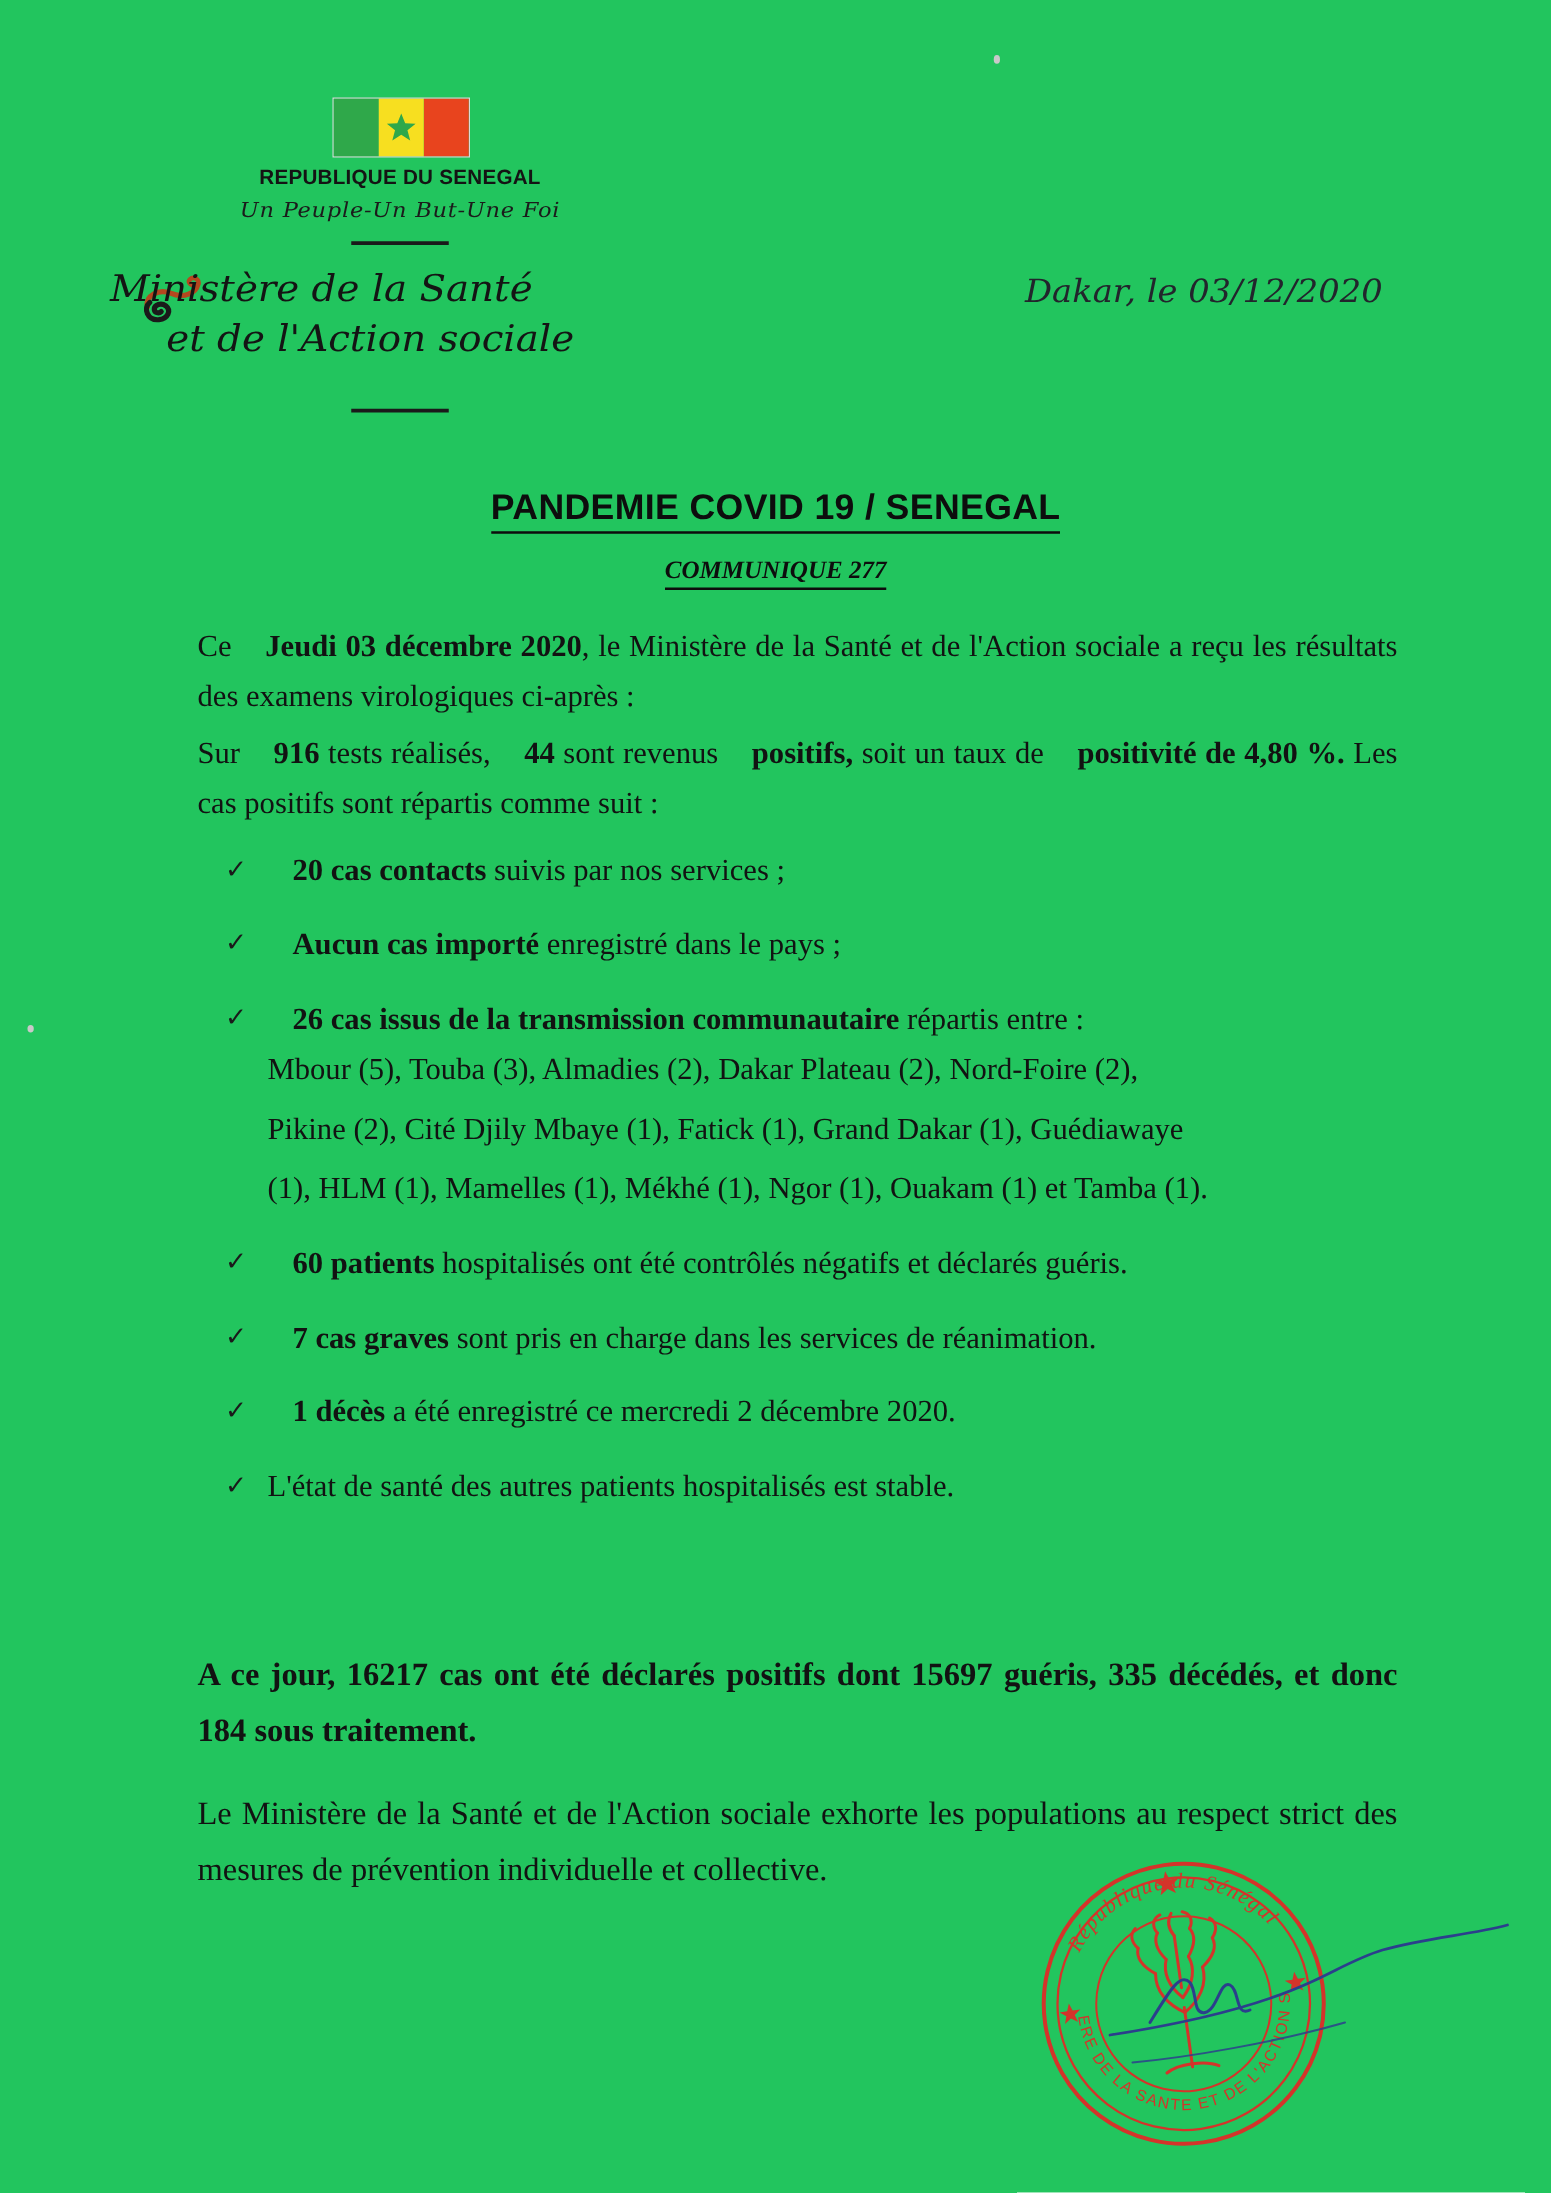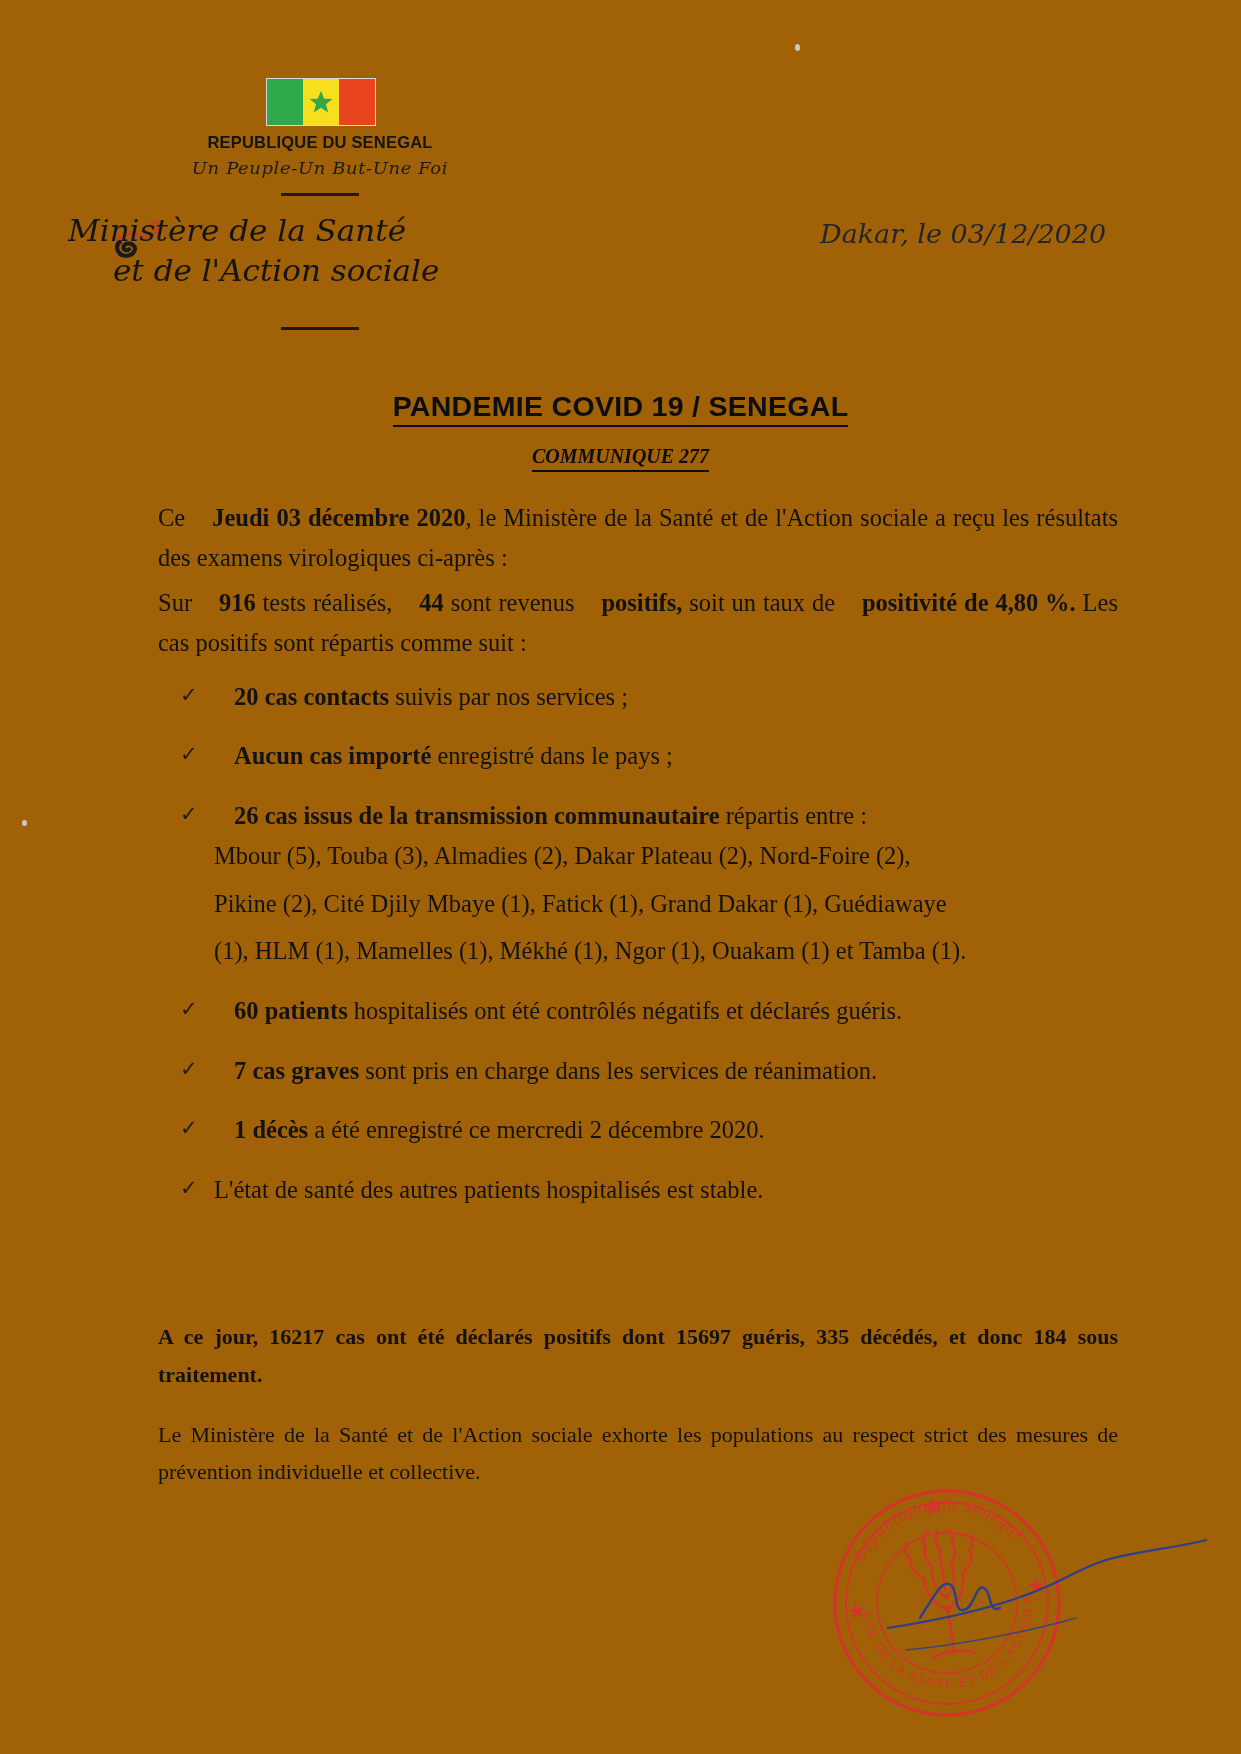--- a/index.html
+++ b/index.html
@@ -12,21 +12,21 @@
     height: 1754px;
     position: relative;
     font-family: "Liberation Serif", serif;
     color: #000000;
     overflow: hidden;
   }
 
   .page {
     position: absolute;
     inset: 0;
-    background: #a16207;
+    background: #22c55e;
   }
 
   
   .letterhead {
     position: absolute;
     left: 0;
     top: 78px;
     width: 640px;
   }
   .flag-wrap {
@@ -78,21 +78,21 @@
   .rule-short {
     width: 78px;
     height: 2.5px;
     background: #1a1a1a;
     margin: 14px auto 0 auto;
   }
   .rule-short.second { margin-top: 34px; }
 
   .ministry {
     margin-top: 16px;
-    padding-left: 68px;
+    padding-left: 88px;
     position: relative;
   }
   .caduceus {
     position: absolute;
     left: 112px;
     top: 6px;
     width: 56px;
     height: 46px;
   }
   .ministry-line {
@@ -183,21 +183,21 @@
     text-justify: inter-word;
     width: 880px;
   }
   .sublines .sl { display: block; margin-bottom: 8px; }
 
   .closing {
     position: absolute;
     left: 158px;
     top: 1318px;
     width: 960px;
-    font-size: 22px;
+    font-size: 26px;
     line-height: 1.72;
     color: #121212;
   }
   .closing .bold-para {
     font-weight: bold;
     text-align: justify;
     text-justify: inter-word;
     margin: 0 0 22px 0;
   }
   .closing .plain-para {

